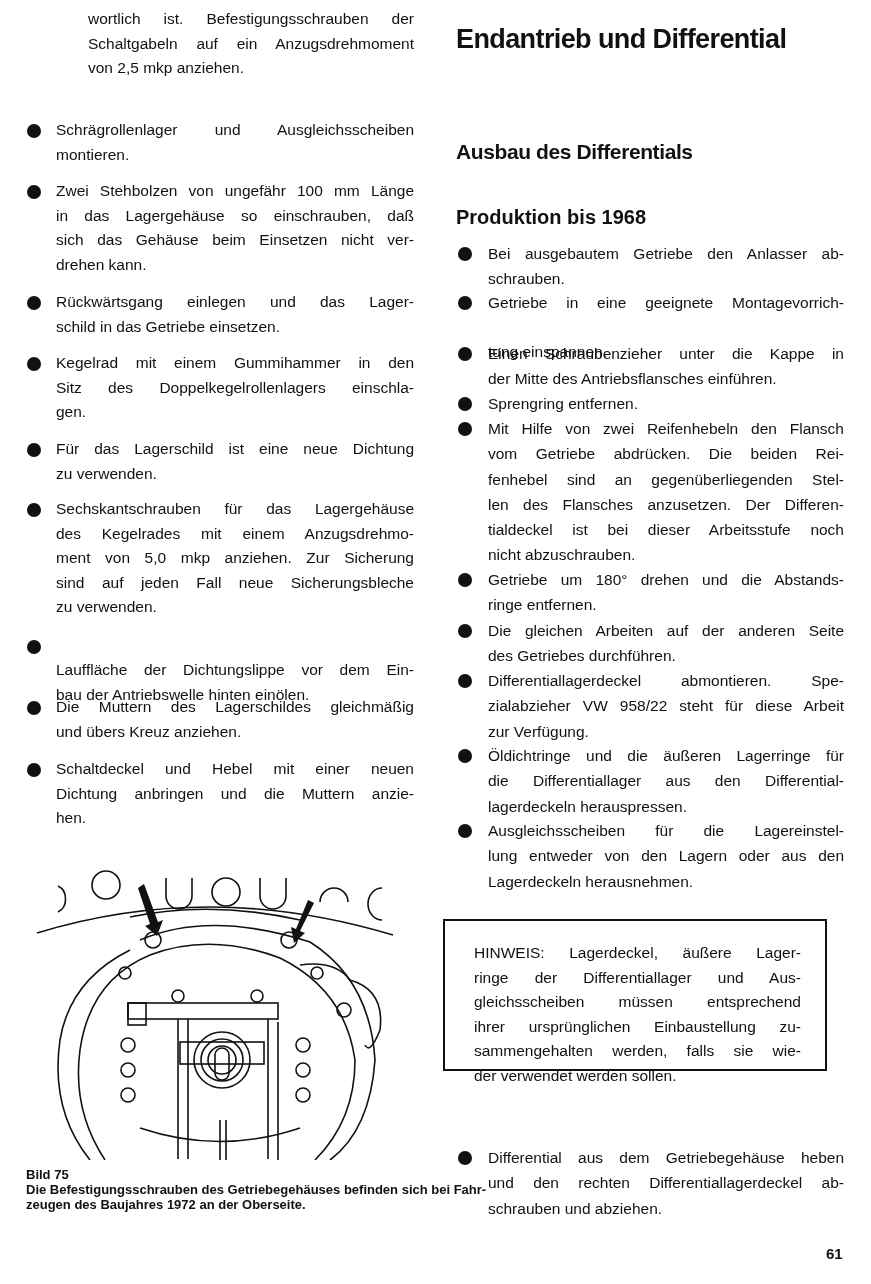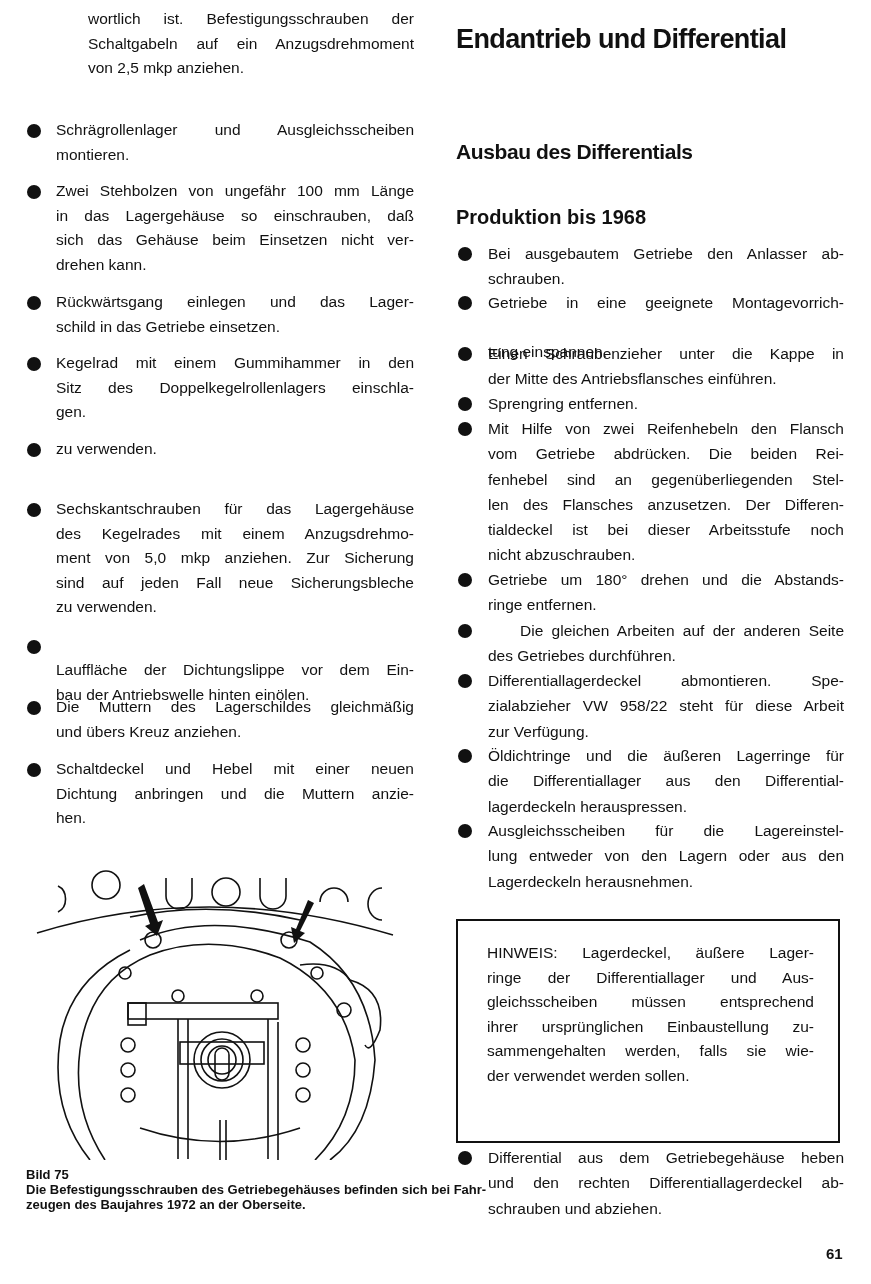--- a/index.html
+++ b/index.html
@@ -20,21 +20,21 @@
   .bullet-text { position: absolute; }
   .left .bullet-dot { left: 27px; }
   .left .bullet-text { left: 56px; width: 358px; }
   .right .bullet-dot { left: 18px; }
   .right .bullet-text { left: 48px; width: 356px; }
   .right .line { line-height: 25.3px; }
   .h1 { position: absolute; left: 16px; top: 24px; font-size: 27px; font-weight: bold; letter-spacing: -0.6px; white-space: nowrap; }
   .h2 { position: absolute; left: 16px; top: 140px; font-size: 21px; font-weight: bold; letter-spacing: -0.4px; white-space: nowrap; }
   .h3 { position: absolute; left: 16px; top: 206px; font-size: 20px; font-weight: bold; white-space: nowrap; }
   .note-box {
-    position: absolute; left: 16px; top: 919px; width: 384px; height: 224px;
+    position: absolute; left: 3px; top: 919px; width: 384px; height: 152px;
     border: 2px solid #111111; box-sizing: border-box;
   }
   .note-text { position: absolute; left: 29px; top: 20px; width: 327px; }
   .note-text .line { line-height: 24.5px; }
   .figure { position: absolute; left: 10px; top: 870px; width: 405px; height: 290px; }
   .caption { position: absolute; left: 26px; top: 1167px; width: 390px; font-size: 13px; line-height: 15px; font-weight: bold; }
   .page-number { position: absolute; left: 826px; top: 1245px; font-size: 15px; font-weight: bold; }
 </style>
 </head>
 <body>
@@ -74,20 +74,21 @@
         <span class="bullet-dot"></span>
         <div class="bullet-text">
           <div class="line" style="line-height: 24.5px;">Kegelrad mit einem Gummihammer in den</div>
           <div class="line" style="line-height: 24.5px;">Sitz des Doppelkegelrollenlagers einschla-</div>
           <div class="line last" style="line-height: 24.5px;">gen.</div>
         </div>
       </div>
       <div class="bullet-item" style="left: 0px; top: 437px; width: 100%;">
         <span class="bullet-dot"></span>
         <div class="bullet-text">
+          <div class="line" style="line-height: 24.5px;">Für das Lagerschild ist eine neue Dichtung</div>
           <div class="line last" style="line-height: 24.5px;">zu verwenden.</div>
         </div>
       </div>
       <div class="bullet-item" style="left: 0px; top: 497px; width: 100%;">
         <span class="bullet-dot"></span>
         <div class="bullet-text">
           <div class="line" style="line-height: 24.5px;">Sechskantschrauben für das Lagergehäuse</div>
           <div class="line" style="line-height: 24.5px;">des Kegelrades mit einem Anzugsdrehmo-</div>
           <div class="line" style="line-height: 24.5px;">ment von 5,0 mkp anziehen. Zur Sicherung</div>
           <div class="line" style="line-height: 24.5px;">sind auf jeden Fall neue Sicherungsbleche</div>
@@ -224,21 +225,21 @@
       <div class="bullet-item" style="left: 0px; top: 567px; width: 100%;">
         <span class="bullet-dot"></span>
         <div class="bullet-text">
           <div class="line" style="line-height: 25.3px;">Getriebe um 180° drehen und die Abstands-</div>
           <div class="line last" style="line-height: 25.3px;">ringe entfernen.</div>
         </div>
       </div>
       <div class="bullet-item" style="left: 0px; top: 618px; width: 100%;">
         <span class="bullet-dot"></span>
         <div class="bullet-text">
-          <div class="line" style="line-height: 25.3px; margin-left: 32px;">Die gleichen Arbeiten auf der anderen Seite</div>
+          <div class="line" style="line-height: 25.3px;">Die gleichen Arbeiten auf der anderen Seite</div>
           <div class="line last" style="line-height: 25.3px;">des Getriebes durchführen.</div>
         </div>
       </div>
       <div class="bullet-item" style="left: 0px; top: 668px; width: 100%;">
         <span class="bullet-dot"></span>
         <div class="bullet-text">
           <div class="line" style="line-height: 25.3px;">Differentiallagerdeckel abmontieren. Spe-</div>
           <div class="line" style="line-height: 25.3px;">zialabzieher VW 958/22 steht für diese Arbeit</div>
           <div class="line last" style="line-height: 25.3px;">zur Verfügung.</div>
         </div>

